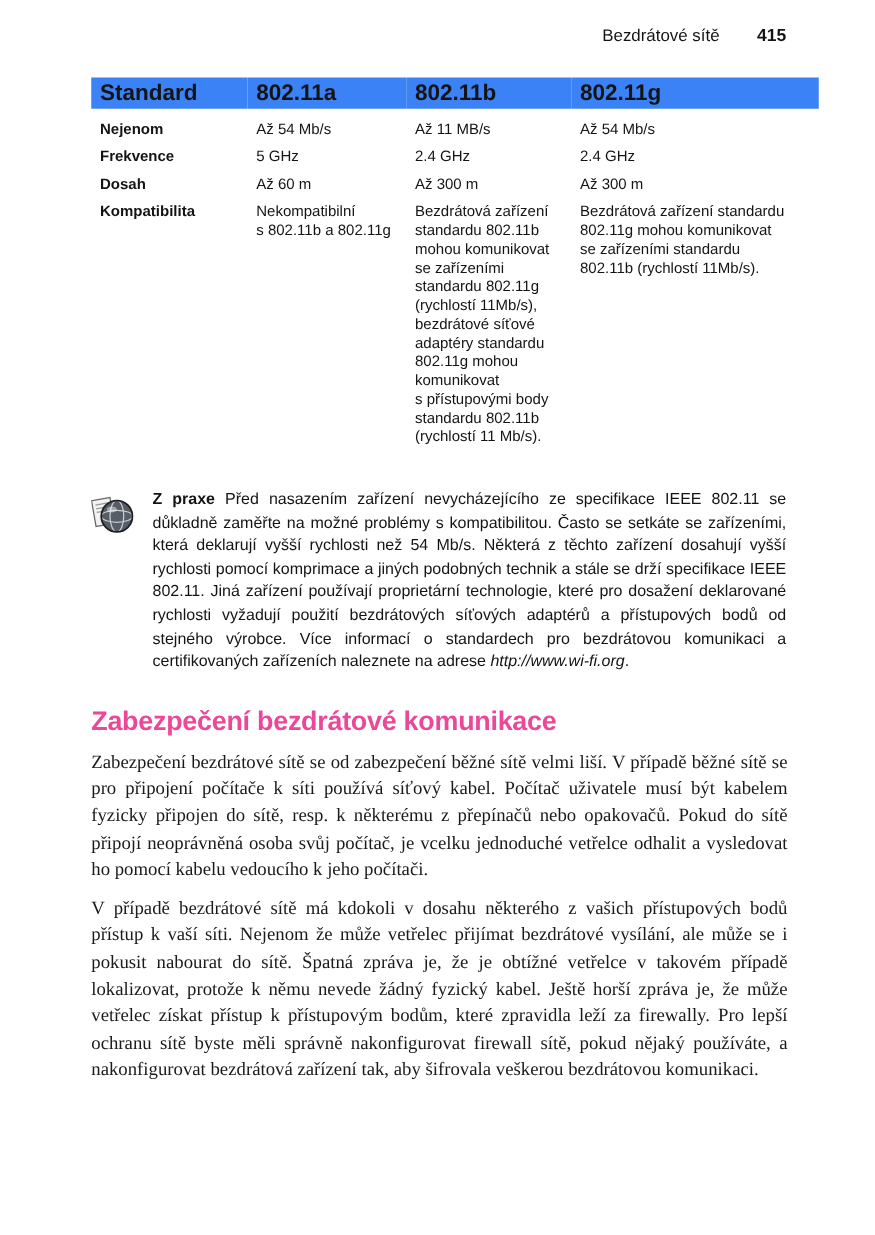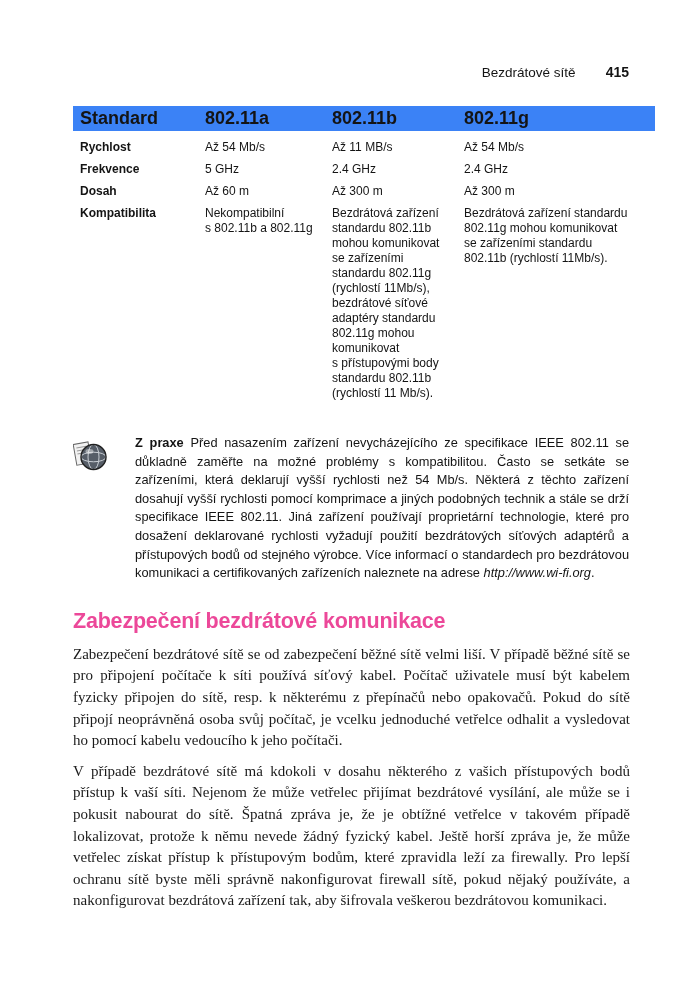--- a/index.html
+++ b/index.html
@@ -1,19 +1,19 @@
 <!DOCTYPE html>
 <html><head>
 <meta charset="utf-8">
 <style>
   * { box-sizing: border-box; }
   html, body { margin: 0; padding: 0; background: #ffffff; }
   .page {
     width: 700px; height: 988px; margin: 0 auto; background: #ffffff;
-    color: #141414; padding: 64px 71px 0 73px; overflow: hidden;
+    color: #141414; padding: 20px 71px 0 73px; overflow: hidden;
     font-family: "Liberation Sans", "DejaVu Sans", sans-serif;
   }
   .running-head {
     display: flex; justify-content: flex-end; align-items: baseline;
     gap: 30px; font-size: 13.5px; margin-bottom: 26px;
   }
   .running-head .pgnum { font-weight: bold; font-size: 14px; }
   .caption { font-size: 12.5px; margin-bottom: 13px; }
   .caption .cap-label { font-weight: bold; }
   table.spec {
@@ -25,21 +25,21 @@
   table.spec col.c3 { width: 132px; }
   table.spec col.c4 { width: 198px; }
   table.spec th {
     background: #3b82f6; font-size: 18px; text-align: left;
     padding: 5px 4px 5px 7px; font-weight: bold;
   }
   table.spec td { vertical-align: top; padding: 4px 6px 3px 7px; }
   table.spec tr.first td { padding-top: 9px; }
   td.rowlabel { font-weight: bold; }
   td.pre { white-space: pre-line; }
-  .note { display: flex; gap: 28px; margin-top: 30px; }
+  .note { display: flex; gap: 15px; margin-top: 30px; }
   .note-icon { flex: 0 0 34px; padding-top: 2px; }
   .note-text {
     width: 509px; font-size: 12.8px; line-height: 18.6px; text-align: justify;
   }
   .note-text .note-label { font-weight: bold; }
   .note-text .url { font-style: italic; }
   h1.section {
     font-size: 21.5px; font-weight: bold; margin: 26px 0 10px 0;
     letter-spacing: -0.2px; color: #ec4899;
   }
@@ -70,21 +70,21 @@
     <thead>
       <tr>
         <th>Standard</th>
         <th>802.11a</th>
         <th>802.11b</th>
         <th>802.11g</th>
       </tr>
     </thead>
     <tbody>
       <tr class="first">
-        <td class="rowlabel">Rychlost</td>
+        <td class="rowlabel">Nejenom</td>
         <td>Až 54 Mb/s</td>
         <td>Až 11 MB/s</td>
         <td>Až 54 Mb/s</td>
       </tr>
       <tr>
         <td class="rowlabel">Frekvence</td>
         <td>5 GHz</td>
         <td>2.4 GHz</td>
         <td>2.4 GHz</td>
       </tr>

